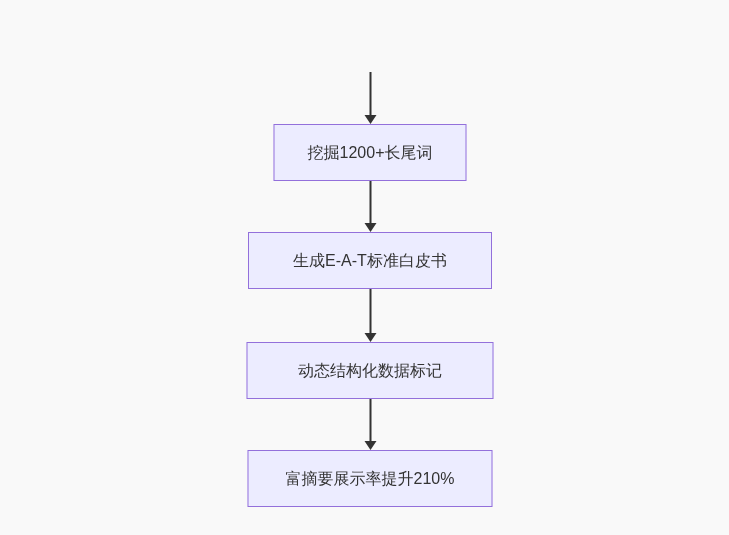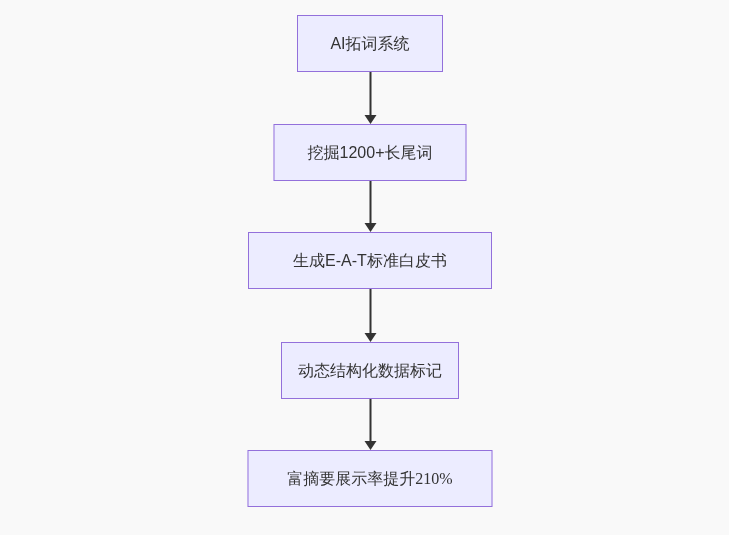--- a/index.html
+++ b/index.html
@@ -33,22 +33,22 @@
     display: flex;
     align-items: center;
     justify-content: center;
     font-size: 16px;
     line-height: 1;
     white-space: nowrap;
   }
   .node.n1 { top: 15px;  width: 146px; }
   .node.n2 { top: 124px; width: 193px; align-items: center; }
   .node.n3 { top: 232px; width: 244px; }
-  .node.n4 { top: 342px; width: 178px; }
-  .node.n5 { top: 450px; width: 245px; font-family: Liberation Serif, serif; }
+  .node.n4 { top: 342px; width: 247px; }
+  .node.n5 { top: 450px; width: 245px; }
 
   .arrow {
     position: absolute;
     left: 370px;
     transform: translateX(-50%);
     width: 13px;
   }
   .arrow.a1 { top: 72px;  height: 52px; }
   .arrow.a2 { top: 181px; height: 51px; }
   .arrow.a3 { top: 289px; height: 53px; }
@@ -72,23 +72,20 @@
     border-left: 6px solid transparent;
     border-right: 6px solid transparent;
     border-top: 9px solid var(--arrow);
   }
 </style>
 </head>
 <body>
 
 <div class="canvas">
 
-  <div class="node n1">
-    <span>AI拓词系统</span>
-  </div>
 
   <div class="arrow a1">
     <div class="arrow-line"></div>
     <div class="arrow-head"></div>
   </div>
 
   <div class="node n2">
     <span>挖掘1200+长尾词</span>
   </div>
 

